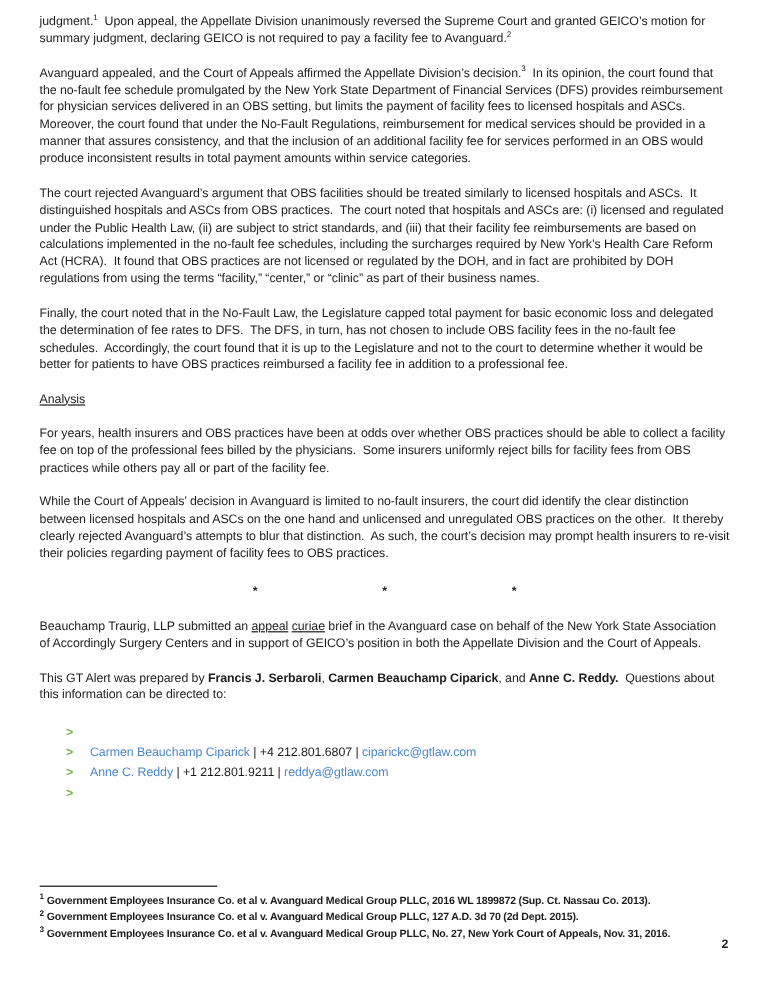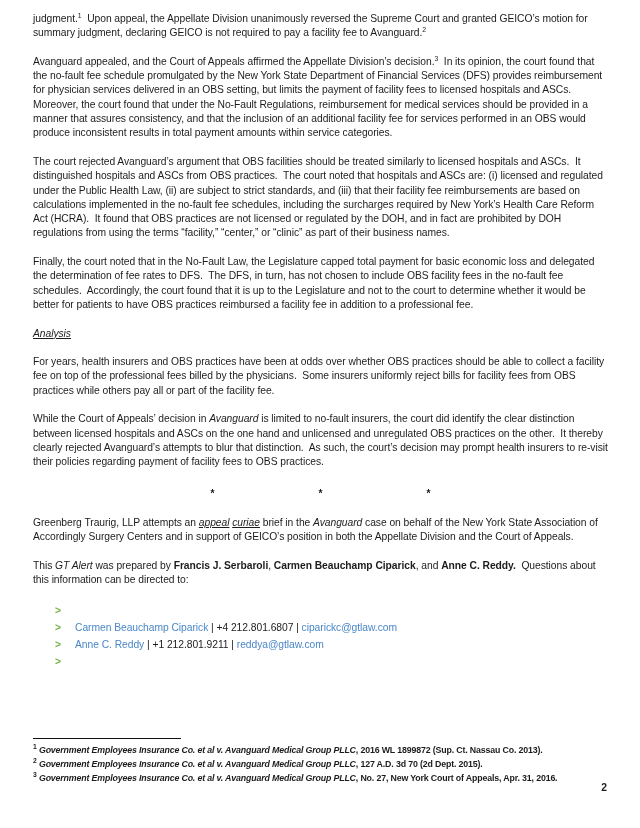--- a/index.html
+++ b/index.html
@@ -12,23 +12,23 @@
     color: var(--text, #1c1c1c);
     font-family: "Liberation Sans", sans-serif;
     font-size: 10.3px;
     line-height: 14.3px;
     letter-spacing: -0.05px;
     padding: 12px 32px 0 33px;
     overflow: hidden;
   }
   main { width: 575px; }
   .para { margin: 0 0 14.3px 0; white-space: pre-wrap; }
-  .heading { margin: 0 0 14.3px 0; font-style: italic; }
+  .heading { margin: 0 0 14.3px 0; }
   .b { font-weight: bold; }
-  .i { font-style: italic; }
+  .i { }
   .u { text-decoration: underline; }
   .link { color: var(--link, #4a86c8); cursor: pointer; }
   sup { font-size: 6.8px; vertical-align: super; line-height: 0; }
   .stars {
     display: flex;
     justify-content: center;
     gap: 104px;
     margin: 17px 0 15px 0;
     font-weight: bold;
   }
@@ -64,21 +64,21 @@
     <p class="para"><span>The court rejected Avanguard’s argument that OBS facilities should be treated similarly to licensed hospitals and ASCs.  It distinguished hospitals and ASCs from OBS practices.  The court noted that hospitals and ASCs are: (i) licensed and regulated under the Public Health Law, (ii) are subject to strict standards, and (iii) that their facility fee reimbursements are based on calculations implemented in the no-fault fee schedules, including the surcharges required by New York’s Health Care Reform Act (HCRA).  It found that OBS practices are not licensed or regulated by the DOH, and in fact are prohibited by DOH regulations from using the terms “facility,” “center,” or “clinic” as part of their business names.</span></p>
     <p class="para"><span>Finally, the court noted that in the No-Fault Law, the Legislature capped total payment for basic economic loss and delegated the determination of fee rates to DFS.  The DFS, in turn, has not chosen to include OBS facility fees in the no-fault fee schedules.  Accordingly, the court found that it is up to the Legislature and not to the court to determine whether it would be better for patients to have OBS practices reimbursed a facility fee in addition to a professional fee.</span></p>
     <p class="heading"><span class="u">Analysis</span></p>
     <p class="para"><span>For years, health insurers and OBS practices have been at odds over whether OBS practices should be able to collect a facility fee on top of the professional fees billed by the physicians.  Some insurers uniformly reject bills for facility fees from OBS practices while others pay all or part of the facility fee.</span></p>
     <p class="para"><span>While the Court of Appeals’ decision in </span><span class="i">Avanguard</span><span> is limited to no-fault insurers, the court did identify the clear distinction between licensed hospitals and ASCs on the one hand and unlicensed and unregulated OBS practices on the other.  It thereby clearly rejected Avanguard’s attempts to blur that distinction.  As such, the court’s decision may prompt health insurers to re-visit their policies regarding payment of facility fees to OBS practices.</span></p>
     <div class="stars">
       <span>*</span>
       <span>*</span>
       <span>*</span>
     </div>
-    <p class="para"><span>Greenberg Traurig, LLP attempts an </span><span class="i u">appeal</span><span> </span><span class="i u">curiae</span><span> brief in the </span><span class="i">Avanguard</span><span> case on behalf of the New York State Association of Accordingly Surgery Centers and in support of GEICO’s position in both the Appellate Division and the Court of Appeals.</span></p>
+    <p class="para"><span>Beauchamp Traurig, LLP submitted an </span><span class="i u">appeal</span><span> </span><span class="i u">curiae</span><span> brief in the </span><span class="i">Avanguard</span><span> case on behalf of the New York State Association of Accordingly Surgery Centers and in support of GEICO’s position in both the Appellate Division and the Court of Appeals.</span></p>
     <p class="para"><span>This </span><span class="i">GT Alert</span><span> was prepared by </span><span class="b">Francis J. Serbaroli</span><span>, </span><span class="b">Carmen Beauchamp Ciparick</span><span>, and </span><span class="b">Anne C. Reddy.</span><span>  Questions about this information can be directed to:</span></p>
     <ul class="bullets">
       <li>
         <span class="bullet-mark">&gt;</span>
       </li>
       <li>
         <span class="bullet-mark">&gt;</span>
         <span><span class="link">Carmen Beauchamp Ciparick</span><span> | +4 212.801.6807 | </span><span class="link">ciparickc@gtlaw.com</span></span>
       </li>
       <li>
@@ -89,17 +89,17 @@
         <span class="bullet-mark">&gt;</span>
       </li>
     </ul>
   </main>
 
 <footer class="footnotes">
   <div class="fnsep"></div>
   <div id="fnlist">
       <div class="footnote"><sup>1</sup> <span class="b i">Government Employees Insurance Co. et al v. Avanguard Medical Group PLLC</span><span class="b">, 2016 WL 1899872 (Sup. Ct. Nassau Co. 2013).</span></div>
       <div class="footnote"><sup>2</sup> <span class="b i">Government Employees Insurance Co. et al v. Avanguard Medical Group PLLC</span><span class="b">, 127 A.D. 3d 70 (2d Dept. 2015).</span></div>
-      <div class="footnote"><sup>3</sup> <span class="b i">Government Employees Insurance Co. et al v. Avanguard Medical Group PLLC</span><span class="b">, No. 27, New York Court of Appeals, Apr. 31, 2016.</span></div>
+      <div class="footnote"><sup>3</sup> <span class="b i">Government Employees Insurance Co. et al v. Avanguard Medical Group PLLC</span><span class="b">, No. 27, New York Court of Appeals, Nov. 31, 2016.</span></div>
     </div>
 </footer>
 
 <span class="page-number">2</span>
 
 </body></html>

